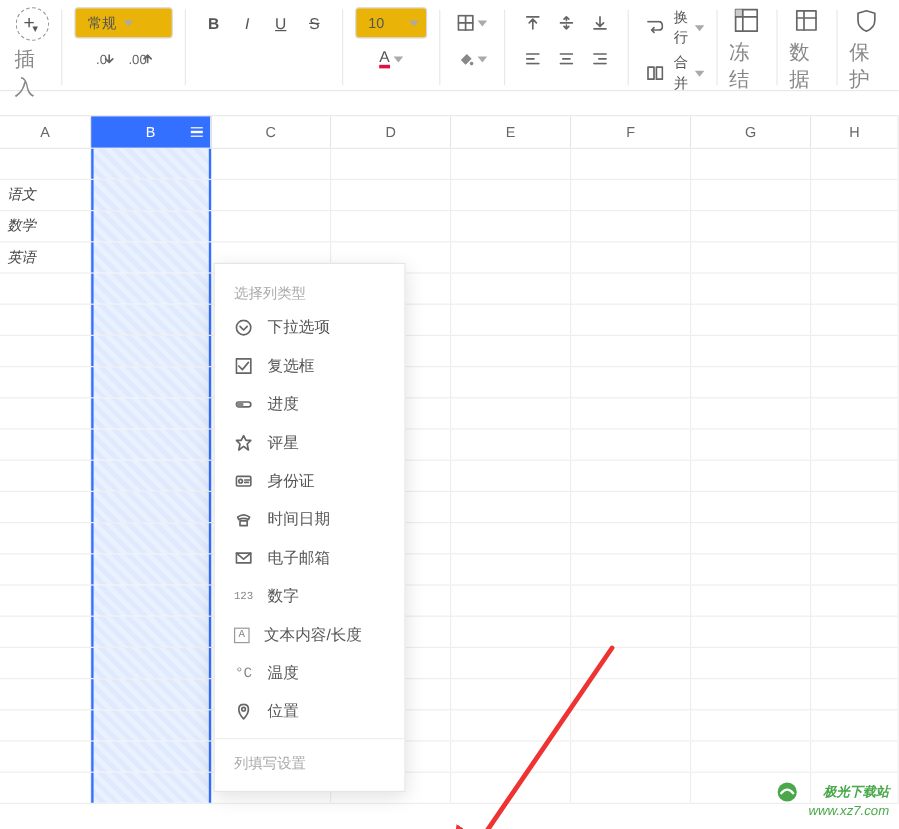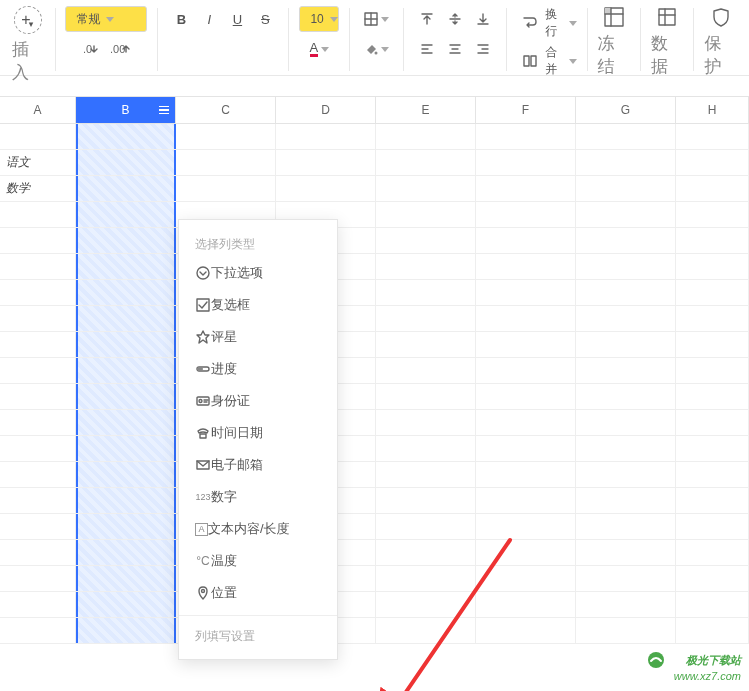--- a/index.html
+++ b/index.html
@@ -4,22 +4,22 @@
 <style>
   * { box-sizing: border-box; margin: 0; padding: 0; font-family: "Microsoft YaHei", Arial, sans-serif; }
   body { background: #fff; width: 749px; height: 691px; overflow: hidden; position: relative; }
 
   .toolbar { display: flex; align-items: flex-start; padding: 6px 8px 2px; border-bottom: 1px solid #e8e8e8; gap: 2px; height: 76px; }
   .tb-group { display: flex; flex-direction: column; align-items: center; gap: 4px; padding: 0 4px; }
   .tb-sep { width: 1px; background: #e8e8e8; align-self: stretch; margin: 2px 4px; }
   .tb-row { display: flex; align-items: center; gap: 2px; }
   .tb-btn { display: flex; align-items: center; justify-content: center; min-width: 26px; height: 26px; border-radius: 3px; color: #555; font-size: 13px; cursor: pointer; padding: 0 4px; }
   .tb-label { font-size: 17px; color: #888; }
-  .combo { display: flex; align-items: center; border: 1px solid #d8d8d8; border-radius: 3px; height: 26px; padding: 0 6px 0 10px; font-size: 12px; color: #555; background: #fde047; cursor: pointer; gap: 6px;}
-  .combo.sm { width: 40px; justify-content: space-between; }
+  .combo { display: flex; align-items: center; border: 1px solid #d8d8d8; border-radius: 3px; height: 26px; padding: 0 6px 0 10px; font-size: 12px; color: #555; background: #eab308; cursor: pointer; gap: 6px;}
+  .combo.sm { width: 60px; justify-content: space-between; }
   .chev { width: 0; height: 0; border-left: 4px solid transparent; border-right: 4px solid transparent; border-top: 5px solid #aaa; }
 
   .plus-circle { width: 28px; height: 28px; border: 1.5px dashed #999; border-radius: 50%; display:flex; align-items:center; justify-content:center; color:#555; font-size:16px;}
 
   svg { stroke: #666; fill: none; stroke-width: 1.4; stroke-linecap: round; stroke-linejoin: round; }
 
   .grid-area { position: relative; }
   .col-headers { display: flex; height: 28px; border-bottom: 1px solid #e4e4e4; border-top: 1px solid #e4e4e4; margin-top: 20px;}
   .ch { border-right: 1px solid #e4e4e4; display:flex; align-items:center; justify-content:center; font-size:12px; color:#666; background:#fff; }
   .ch.selected { background: #3370ff; color:#fff; position:relative; }
@@ -28,22 +28,22 @@
   .cw-A { width: 76px; } .cw-B { width: 100px; } .cw-C { width: 100px; } .cw-D { width: 100px; }
   .cw-E { width: 100px; } .cw-F { width: 100px; } .cw-G { width: 100px; } .cw-H { width: 73px; }
 
   .rows { display:flex; flex-direction:column; }
   .row { display:flex; height: 26px; border-bottom: 1px solid #eee; font-style: italic;}
   .cell { border-right: 1px solid #eee; font-size:12px; display:flex; align-items:center; padding:0 6px; color:#444;}
   .col-b { background: repeating-linear-gradient(45deg, #e9f1ff, #e9f1ff 4px, #dfeaff 4px, #dfeaff 8px); border-left:2px solid #3370ff; border-right:2px solid #3370ff !important; }
 
   .menu { position:absolute; left:178px; top:123px; width:160px; background:#fff; border:1px solid #e5e5e5; box-shadow:0 4px 16px rgba(0,0,0,0.12); padding:10px 0; font-size:13px; color:#555; z-index:10;}
   .menu .sect { font-size:12px; color:#aaa; padding:6px 16px 4px; }
-  .menu .mi { display:flex; align-items:center; padding:7px 16px; cursor:pointer; }
-  .menu .mi .ic { width:16px; height:16px; display:flex; align-items:center; justify-content:center; color:#888; font-size:12px;}
+  .menu .mi { display:flex; align-items:center; gap:12px; padding:7px 16px; cursor:pointer; }
+  .menu .mi .ic { width:16px; height:16px; display:flex; align-items:center; justify-content:center; color:#888; font-size:12px;font-family:Liberation Mono, monospace;}
   .menu .div { height:1px; background:#eee; margin:6px 0;}
 
   .red-arrow { position:absolute; left:330px; top:434px; z-index:20; pointer-events:none;}
   .watermark { position:absolute; right:8px; bottom:8px; font-size:11px; color:#4aa84a; text-align:right; line-height:1.3; z-index:30; font-style: italic;}
   .watermark .logo { display:flex; align-items:center; gap:21px;}
   .watermark svg { stroke:none;}
 </style>
 </head>
 <body>
 
@@ -257,20 +257,30 @@
         <div class="cell cw-A">数学</div>
         <div class="cell cw-B col-b"></div>
         <div class="cell cw-C"></div>
         <div class="cell cw-D"></div>
         <div class="cell cw-E"></div>
         <div class="cell cw-F"></div>
         <div class="cell cw-G"></div>
         <div class="cell cw-H"></div>
       </div>
       <div class="row">
+        <div class="cell cw-A">英语</div>
+        <div class="cell cw-B col-b"></div>
+        <div class="cell cw-C"></div>
+        <div class="cell cw-D"></div>
+        <div class="cell cw-E"></div>
+        <div class="cell cw-F"></div>
+        <div class="cell cw-G"></div>
+        <div class="cell cw-H"></div>
+      </div>
+      <div class="row">
         <div class="cell cw-A"></div>
         <div class="cell cw-B col-b"></div>
         <div class="cell cw-C"></div>
         <div class="cell cw-D"></div>
         <div class="cell cw-E"></div>
         <div class="cell cw-F"></div>
         <div class="cell cw-G"></div>
         <div class="cell cw-H"></div>
       </div>
       <div class="row">
@@ -451,33 +461,33 @@
           <svg width="14" height="14">
             <rect x="1" y="1" width="12" height="12"></rect>
             <path d="M3 7 L6 10 L11 4"></path>
           </svg>
         </span>
         <span>复选框</span>
       </div>
     <div class="mi">
         <span class="ic">
           <svg width="14" height="14">
-            <path d="M7 1 L9 5 L13 5 L10 8 L11 13 L7 10 L3 13 L4 8 L1 5 L5 5 Z"></path>
-          </svg>
-        </span>
-        <span>评星</span>
-      </div>
-    <div class="mi">
-        <span class="ic">
-          <svg width="14" height="14">
             <rect x="1" y="5" width="12" height="4" rx="2"></rect>
             <rect x="1" y="5" width="6" height="4" rx="2" fill="#888" stroke="none"></rect>
           </svg>
         </span>
         <span>进度</span>
+      </div>
+    <div class="mi">
+        <span class="ic">
+          <svg width="14" height="14">
+            <path d="M7 1 L9 5 L13 5 L10 8 L11 13 L7 10 L3 13 L4 8 L1 5 L5 5 Z"></path>
+          </svg>
+        </span>
+        <span>评星</span>
       </div>
     <div class="mi">
         <span class="ic">
           <svg width="14" height="14">
             <rect x="1" y="3" width="12" height="8" rx="1"></rect>
             <circle cx="4.5" cy="7" r="1.5"></circle>
             <path d="M8 6 H12 M8 8 H11"></path>
           </svg>
         </span>
         <span>身份证</span>

